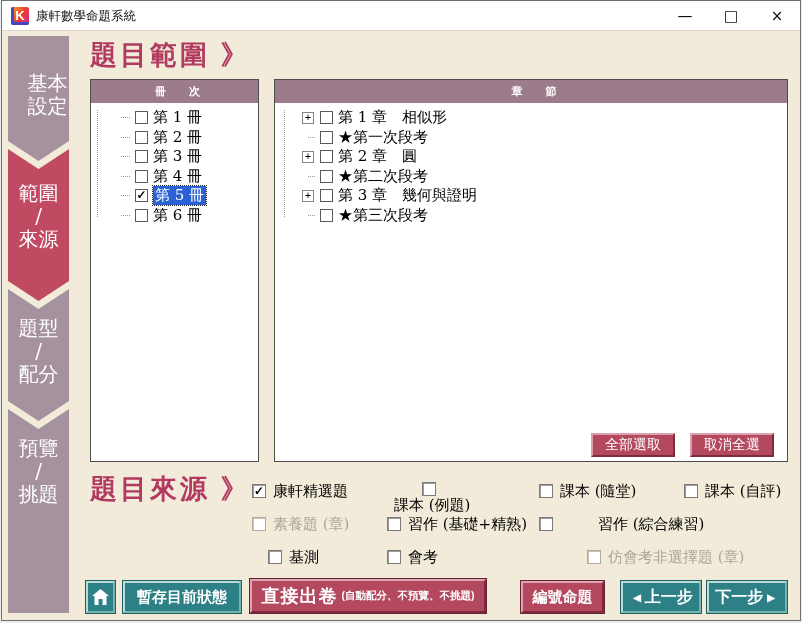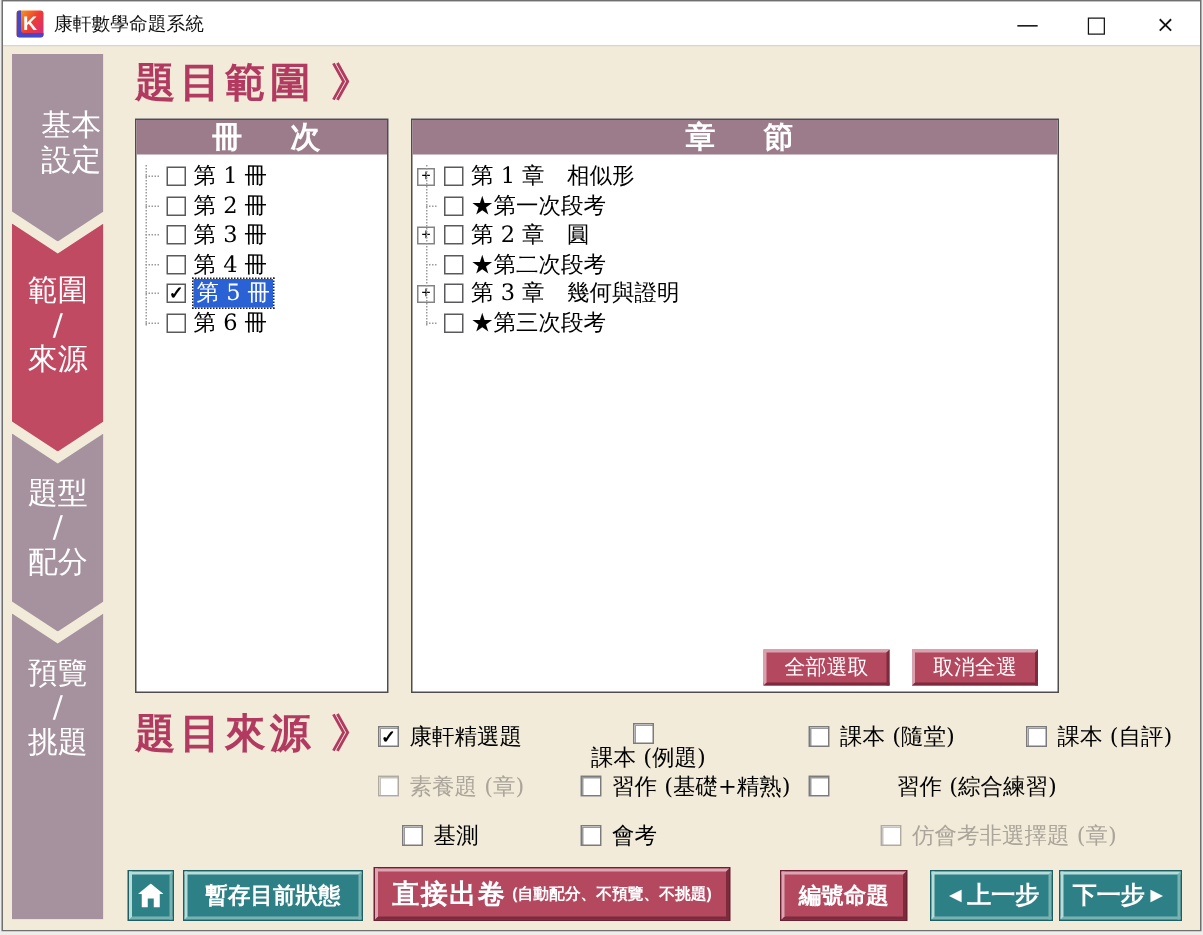--- a/index.html
+++ b/index.html
@@ -38,25 +38,25 @@
 
   
   .sec-heading { position:absolute; color:#b23a60; font-weight:bold; font-size:27px;
                  letter-spacing:3px; white-space:nowrap; }
   .h-range  { left:88px; top:36px; }
   .h-source { left:88px; top:470px; }
 
   
   .panel { position:absolute; background:#fff; border:1px solid #4d4d4d; }
   .volume-panel  { left:88px;  top:78px; width:169px; height:383px; }
-  .chapter-panel { left:272px; top:78px; width:432px; height:383px; }
-  .panel-header { height:23px; background:#9c7b8a; color:#fff; font-weight:bold; font-size:20px;
+  .chapter-panel { left:272px; top:78px; width:514px; height:383px; }
+  .panel-header { height:23px; background:#9c7b8a; color:#fff; font-weight:bold; font-size:11px;
                   letter-spacing:6px; display:flex; align-items:center; justify-content:center;padding-left:12px; }
 
-  .tree { position:relative; padding-top:5px; }
+  .tree { position:relative; padding-top:5px;padding-left:24px; }
   .vline { position:absolute; border-left:1px dotted #9a9a9a; top:7px; height:107px; }
   .volume-panel .vline { left:6px; }
   .chapter-panel .vline { left:9px; }
   .trow { height:19.5px; display:flex; align-items:center; }
   .volume-panel .trow { padding-left:6px; }
   .chapter-panel .trow { padding-left:3px; }
   .stub { width:9px; border-top:1px dotted #9a9a9a; flex:none; }
   .slot { width:13px; flex:none; display:flex; align-items:center; }
   .slot .stub2 { margin-left:6px; width:7px; border-top:1px dotted #9a9a9a; }
   .expand { width:12px; height:12px; flex:none; background:#fff; border:1px solid #848484;

